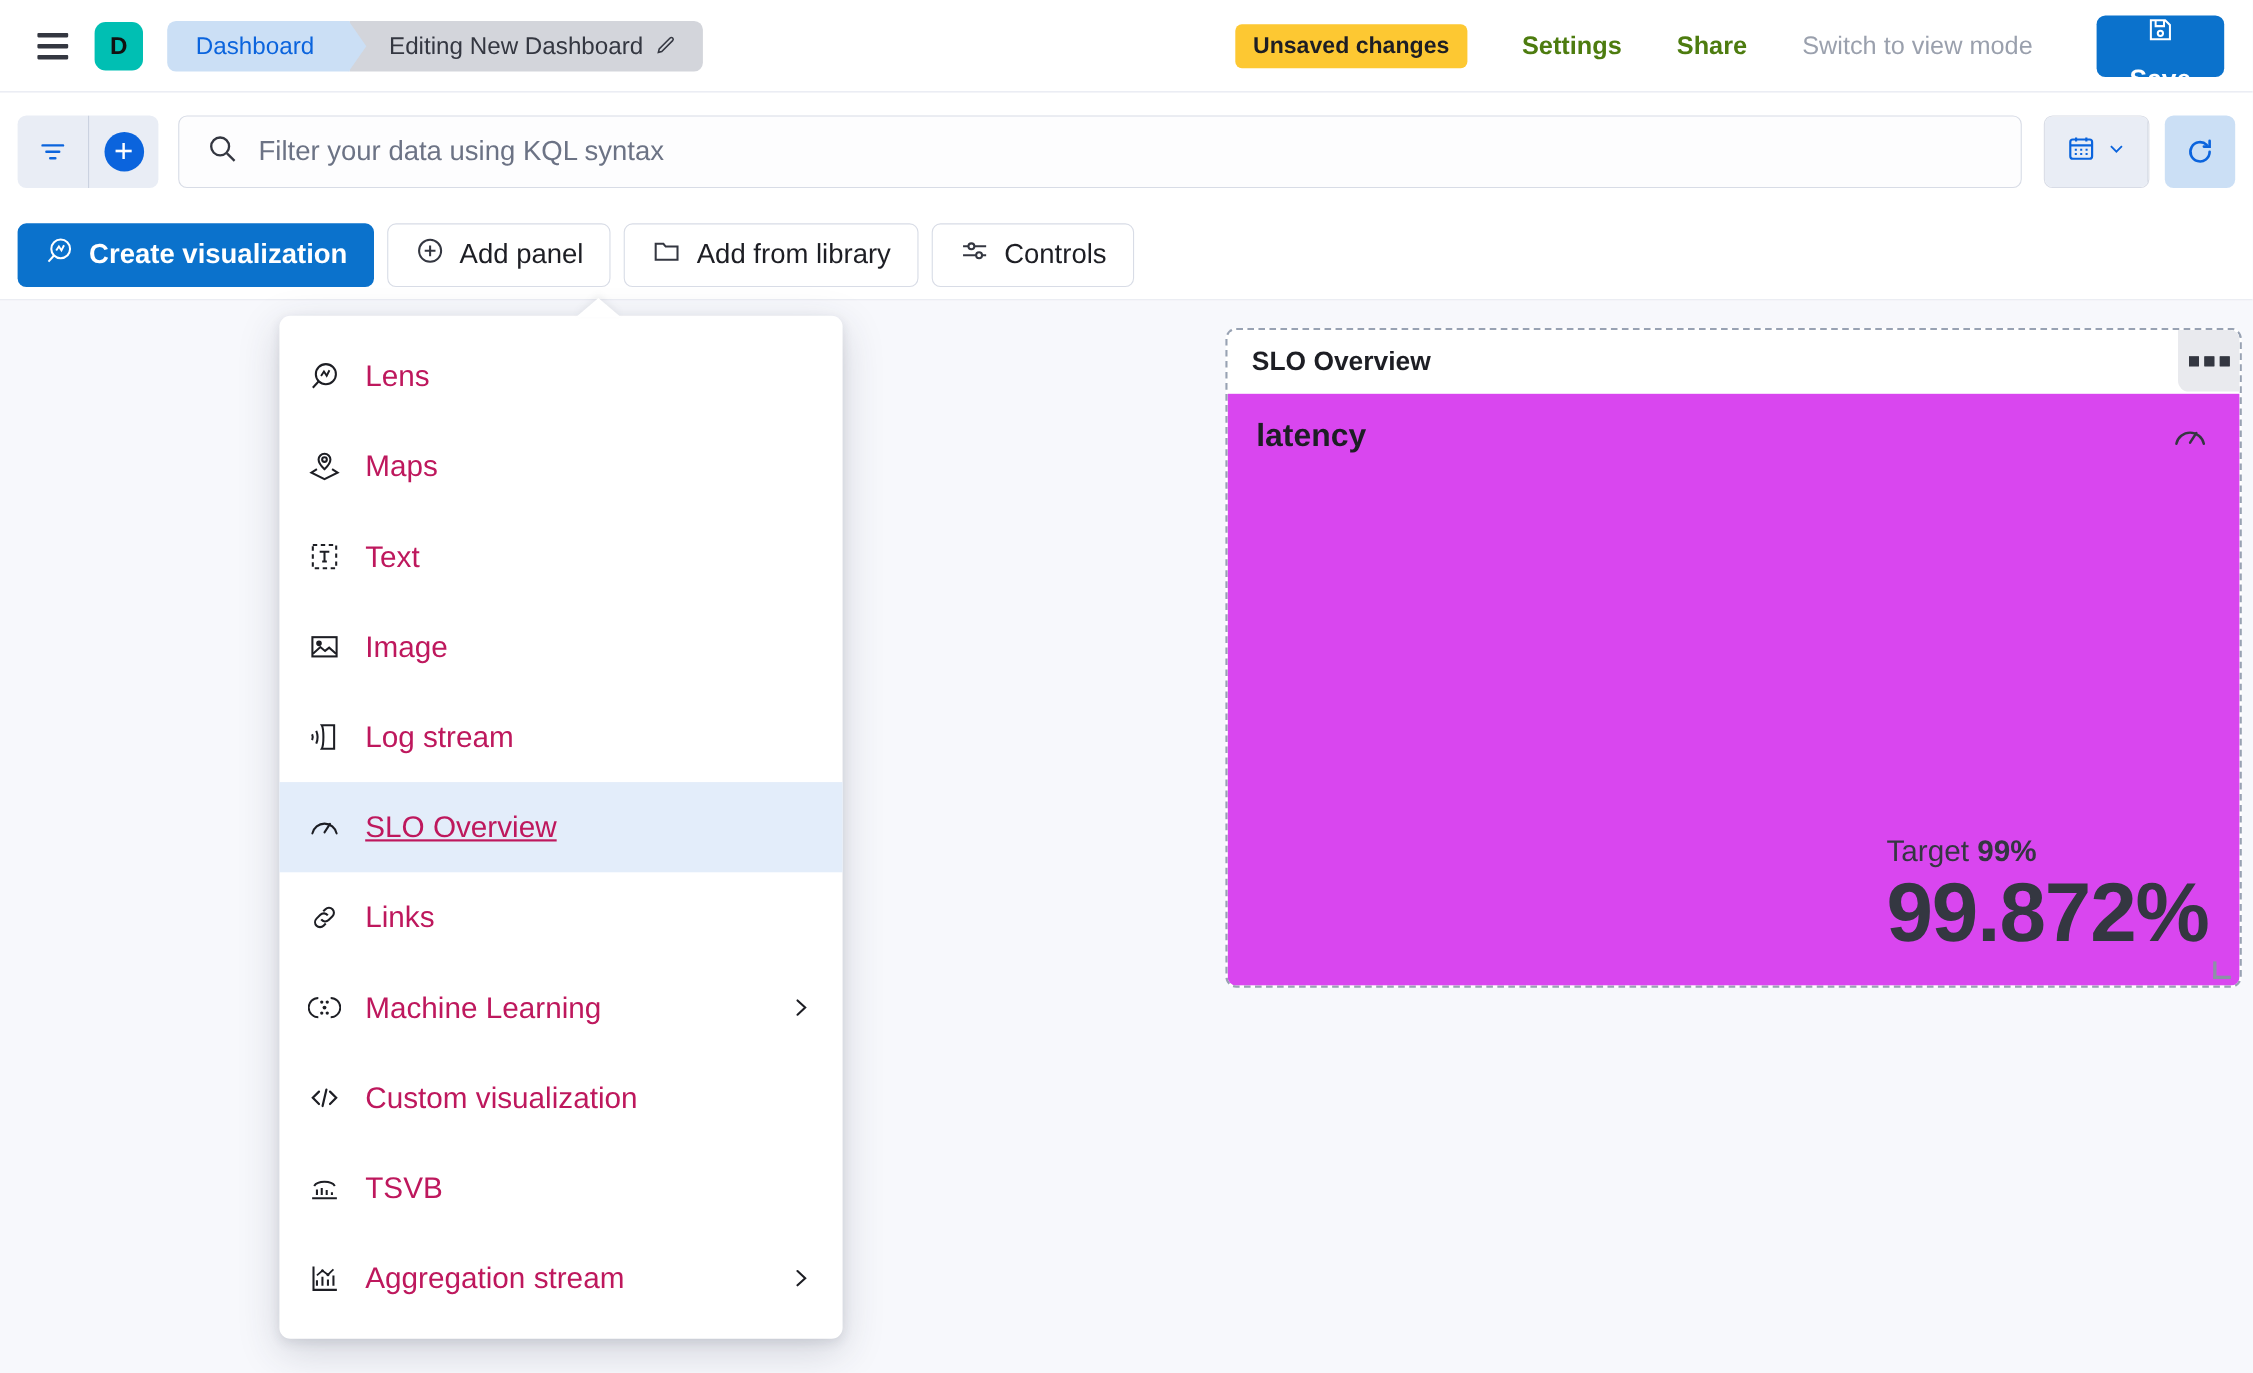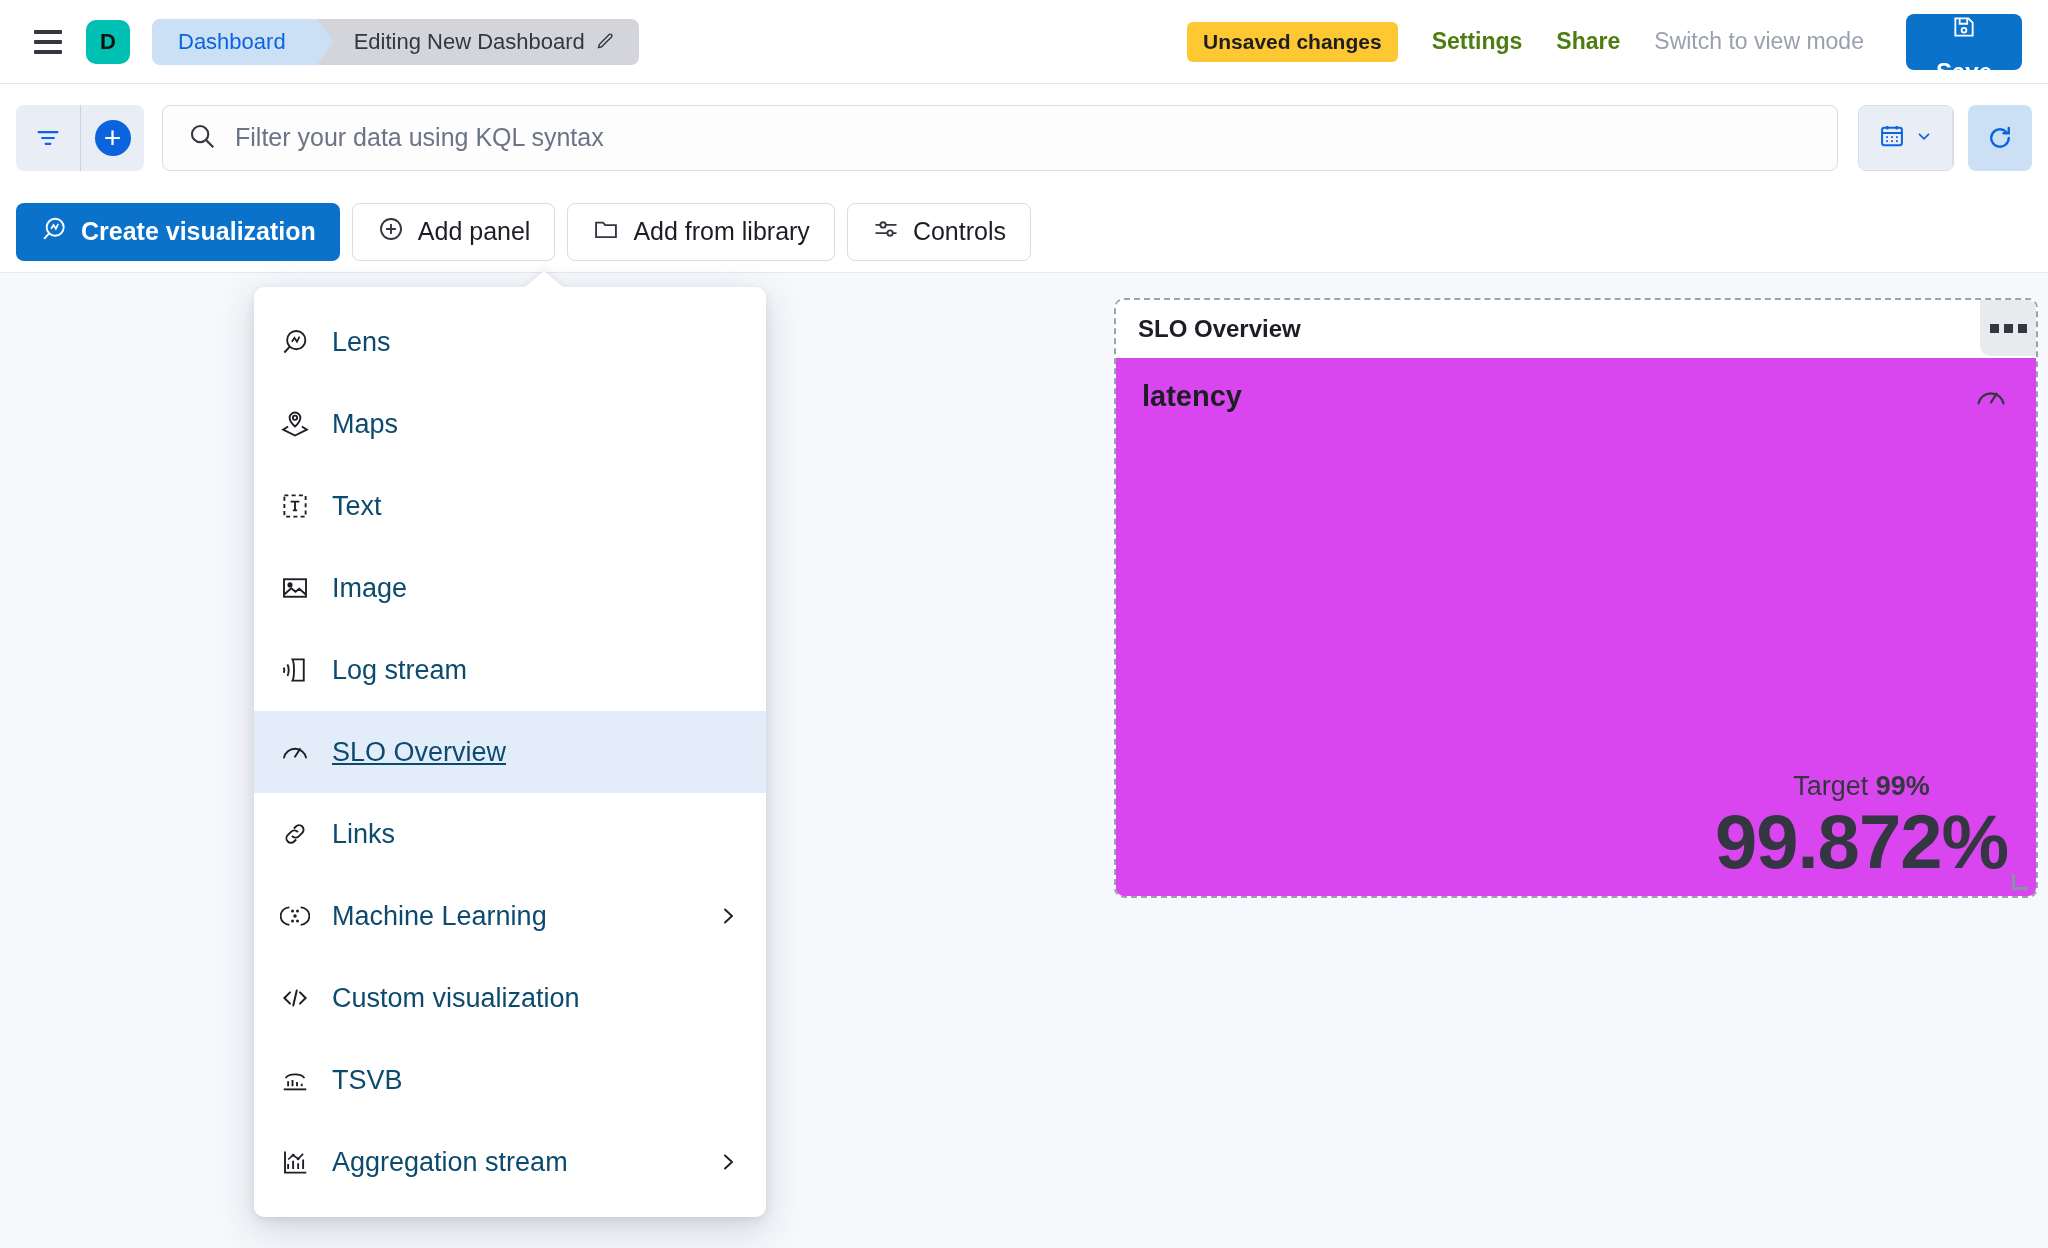--- a/index.html
+++ b/index.html
@@ -65,21 +65,21 @@
     background: #D3D5DB; color: #343741;
     border-radius: 0 8px 8px 0;
     padding-left: 36px; padding-right: 24px;
     margin-left: 0px;
     display: flex; align-items: center; gap: 10px;
     cursor: pointer;
   }
   .pencil-ico { display: inline-flex; width: 20px; height: 20px; }
 
   .header-right {
-    margin-left: auto; display: flex; align-items: center; gap: 0; justify-content: center;
+    margin-left: auto; display: flex; align-items: center; gap: 16px; justify-content: center;
   }
   .unsaved-badge {
     background: #FDC832; color: #1D1E24;
     font-size: 21px; font-weight: 700;
     padding: 8px 16px; border-radius: 6px;
     margin-right: 34px;
     cursor: pointer;
   }
   .hdr-link {
     font-size: 23px; font-weight: 700; color: #4d7c0f;
@@ -198,21 +198,21 @@
     position: absolute; top: -16px; left: 270px;
     width: 0; height: 0;
     border-left: 20px solid transparent;
     border-right: 20px solid transparent;
     border-bottom: 17px solid #FFFFFF;
     filter: drop-shadow(0 -3px 3px rgba(44,52,70,.07));
   }
   .menu-item {
     height: 82px; display: flex; align-items: center;
     padding: 0 26px; gap: 22px;
-    font-size: 27px; color: #0c4a6e;
+    font-size: 27px; color: #be185d;
     cursor: pointer;
   }
   .menu-item .mi-icon {
     width: 30px; height: 30px; flex: 0 0 30px;
     display: flex; align-items: center; justify-content: center;
   }
   .menu-item.selected { background: #E3EDFA; }
   .menu-item.selected .mi-label { text-decoration: underline; }
   .mi-label { flex: 1; }
   .mi-chevron { width: 24px; height: 24px; display: flex; align-items: center; justify-content: center; }
@@ -247,21 +247,21 @@
     display: block; border: 2px solid #343741;
   }
   .panel-body {
     position: absolute; top: 58px; left: 0; right: 0; bottom: 0;
     background: #d946ef;
     padding: 22px 30px 18px 26px;
   }
   .slo-name { font-size: 29px; font-weight: 700; color: #1D1E24; }
   .slo-gauge-ico { position: absolute; top: 22px; right: 28px; }
   .slo-metrics {
-    position: absolute; right: 28px; bottom: 14px; text-align: center;
+    position: absolute; right: 28px; bottom: 26px; text-align: left;
   }
   .slo-target { font-size: 27px; color: #343741; }
   .slo-target b { font-weight: 700; }
   .slo-value {
     font-size: 76px; font-weight: 700; color: #343741;
     line-height: 1.05; letter-spacing: -1px;
   }
   .resize-handle {
     position: absolute; right: 8px; bottom: 6px;
     width: 16px; height: 16px;

